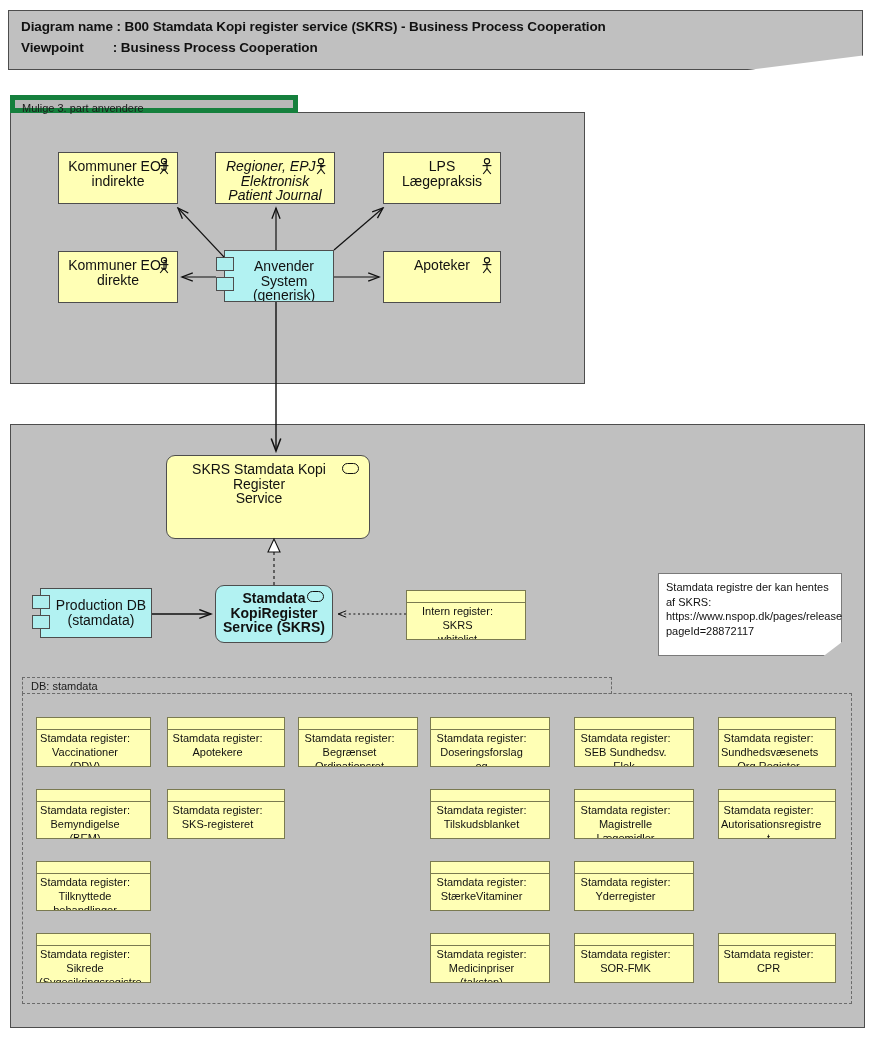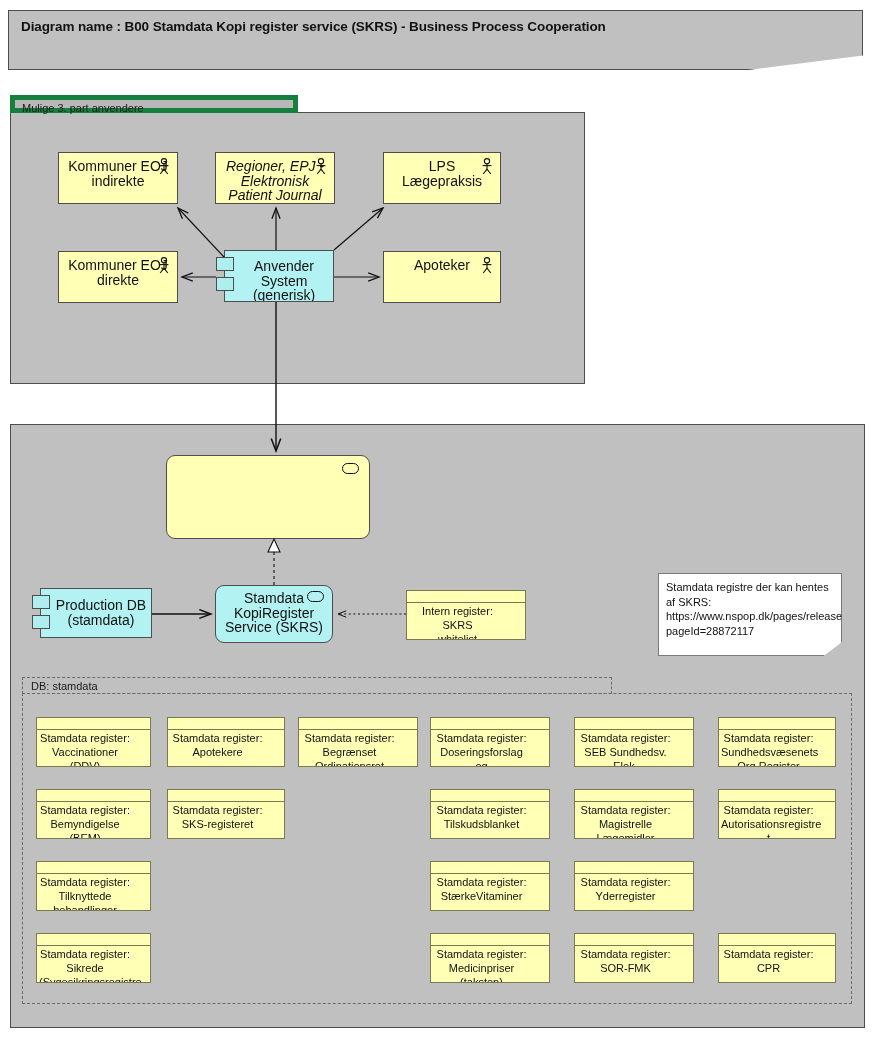--- a/index.html
+++ b/index.html
@@ -169,20 +169,21 @@
     pointer-events: none;
   }
 </style>
 </head>
 <body>
 
 <div id="canvas">
 
   <div class="title-banner">
     <div class="title-line l1">Diagram name : B00 Stamdata Kopi register service (SKRS) - Business Process Cooperation</div>
+    <div class="title-line l2">Viewpoint        : Business Process Cooperation</div>
   </div>
 
   <div class="group" style="left:10px; top:112px; width:575px; height:272px;"></div>
   <div class="group-tab" style="left:10px; top:95px; width:288px; height:18px;">Mulige 3. part anvendere</div>
 
   <div class="node yellow actor-box" style="left:58px; top:152px; width:120px; height:52px;">
     <span class="lbl" style="white-space:pre-line;">Kommuner EOJ
 indirekte</span>
     <svg class="actor-icon" viewBox="0 0 12 17">
       <circle cx="6" cy="3.2" r="2.6" fill="none" stroke="#111" stroke-width="1.1"></circle>
@@ -244,32 +245,34 @@
   <div class="node cyan component" style="left:224px; top:250px; width:110px; height:52px; padding-top:8px;">
     <span style="white-space:pre-line; display:block; padding-left:10px;">Anvender System
 (generisk)</span>
   </div>
   <div class="port" style="left:216px; top:257px;"></div>
   <div class="port" style="left:216px; top:277px;"></div>
 
   <div class="group" style="left:10px; top:424px; width:855px; height:604px;"></div>
 
   <div class="node yellow service" style="left:166px; top:455px; width:204px; height:84px; padding-top:6px;">
+    <span style="white-space:pre-line; display:block; padding:0 22px 0 4px;">SKRS Stamdata Kopi Register
+Service</span>
     <span class="svc-icon"></span>
   </div>
 
   <div class="node cyan component" style="left:40px; top:588px; width:112px; height:50px; padding-top:9px;">
     <span style="white-space:pre-line; display:block; padding-left:10px;">Production DB
 (stamdata)</span>
   </div>
   <div class="port" style="left:32px; top:595px;"></div>
   <div class="port" style="left:32px; top:615px;"></div>
 
   <div class="node cyan service" style="left:215px; top:585px; width:118px; height:58px; padding-top:5px;">
-    <span style="white-space:pre-line; display:block; padding:0 4px;">Stamdata
+    <span style="white-space:pre-line; display:block; padding:0 4px;font-weight:bold;">Stamdata
 KopiRegister
 Service (SKRS)</span>
     <span class="svc-icon" style="top:5px; right:8px;"></span>
   </div>
 
   <div class="register" style="left:406px; top:590px; width:120px; height:50px;">
     <div class="strip"></div>
     <div class="rtxt">Intern register: SKRS
 whitelist</div>
   </div>

